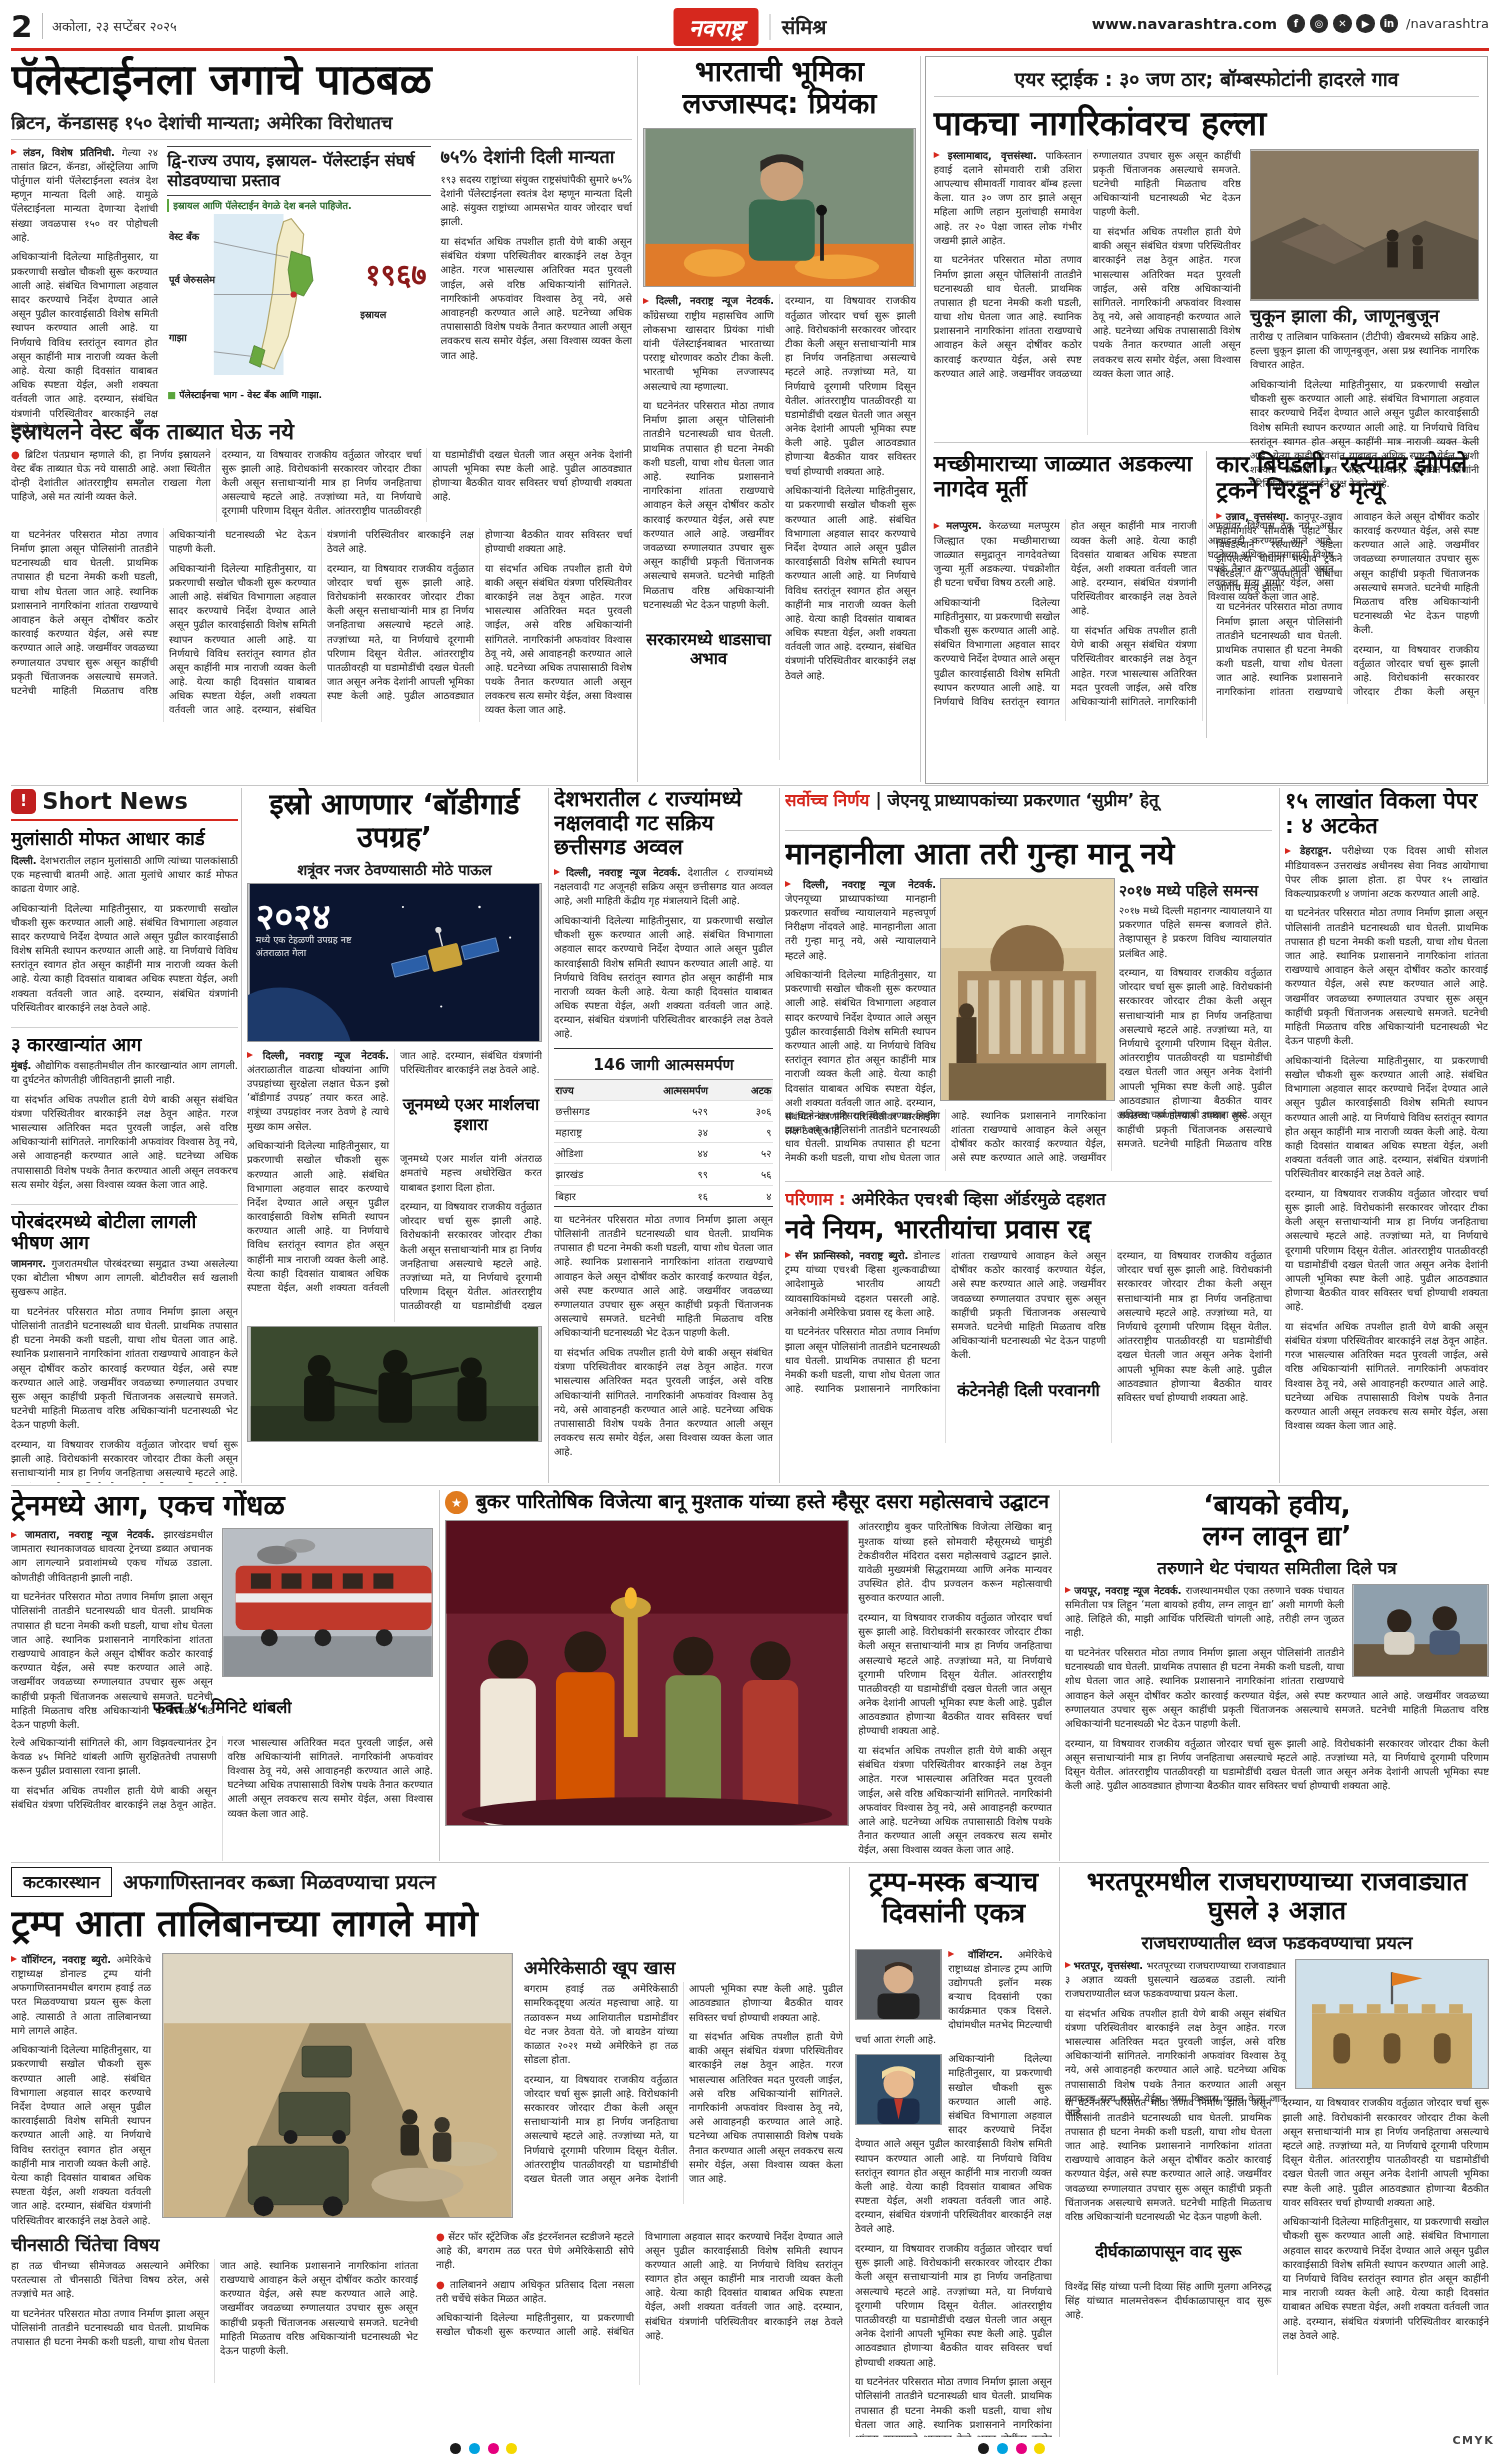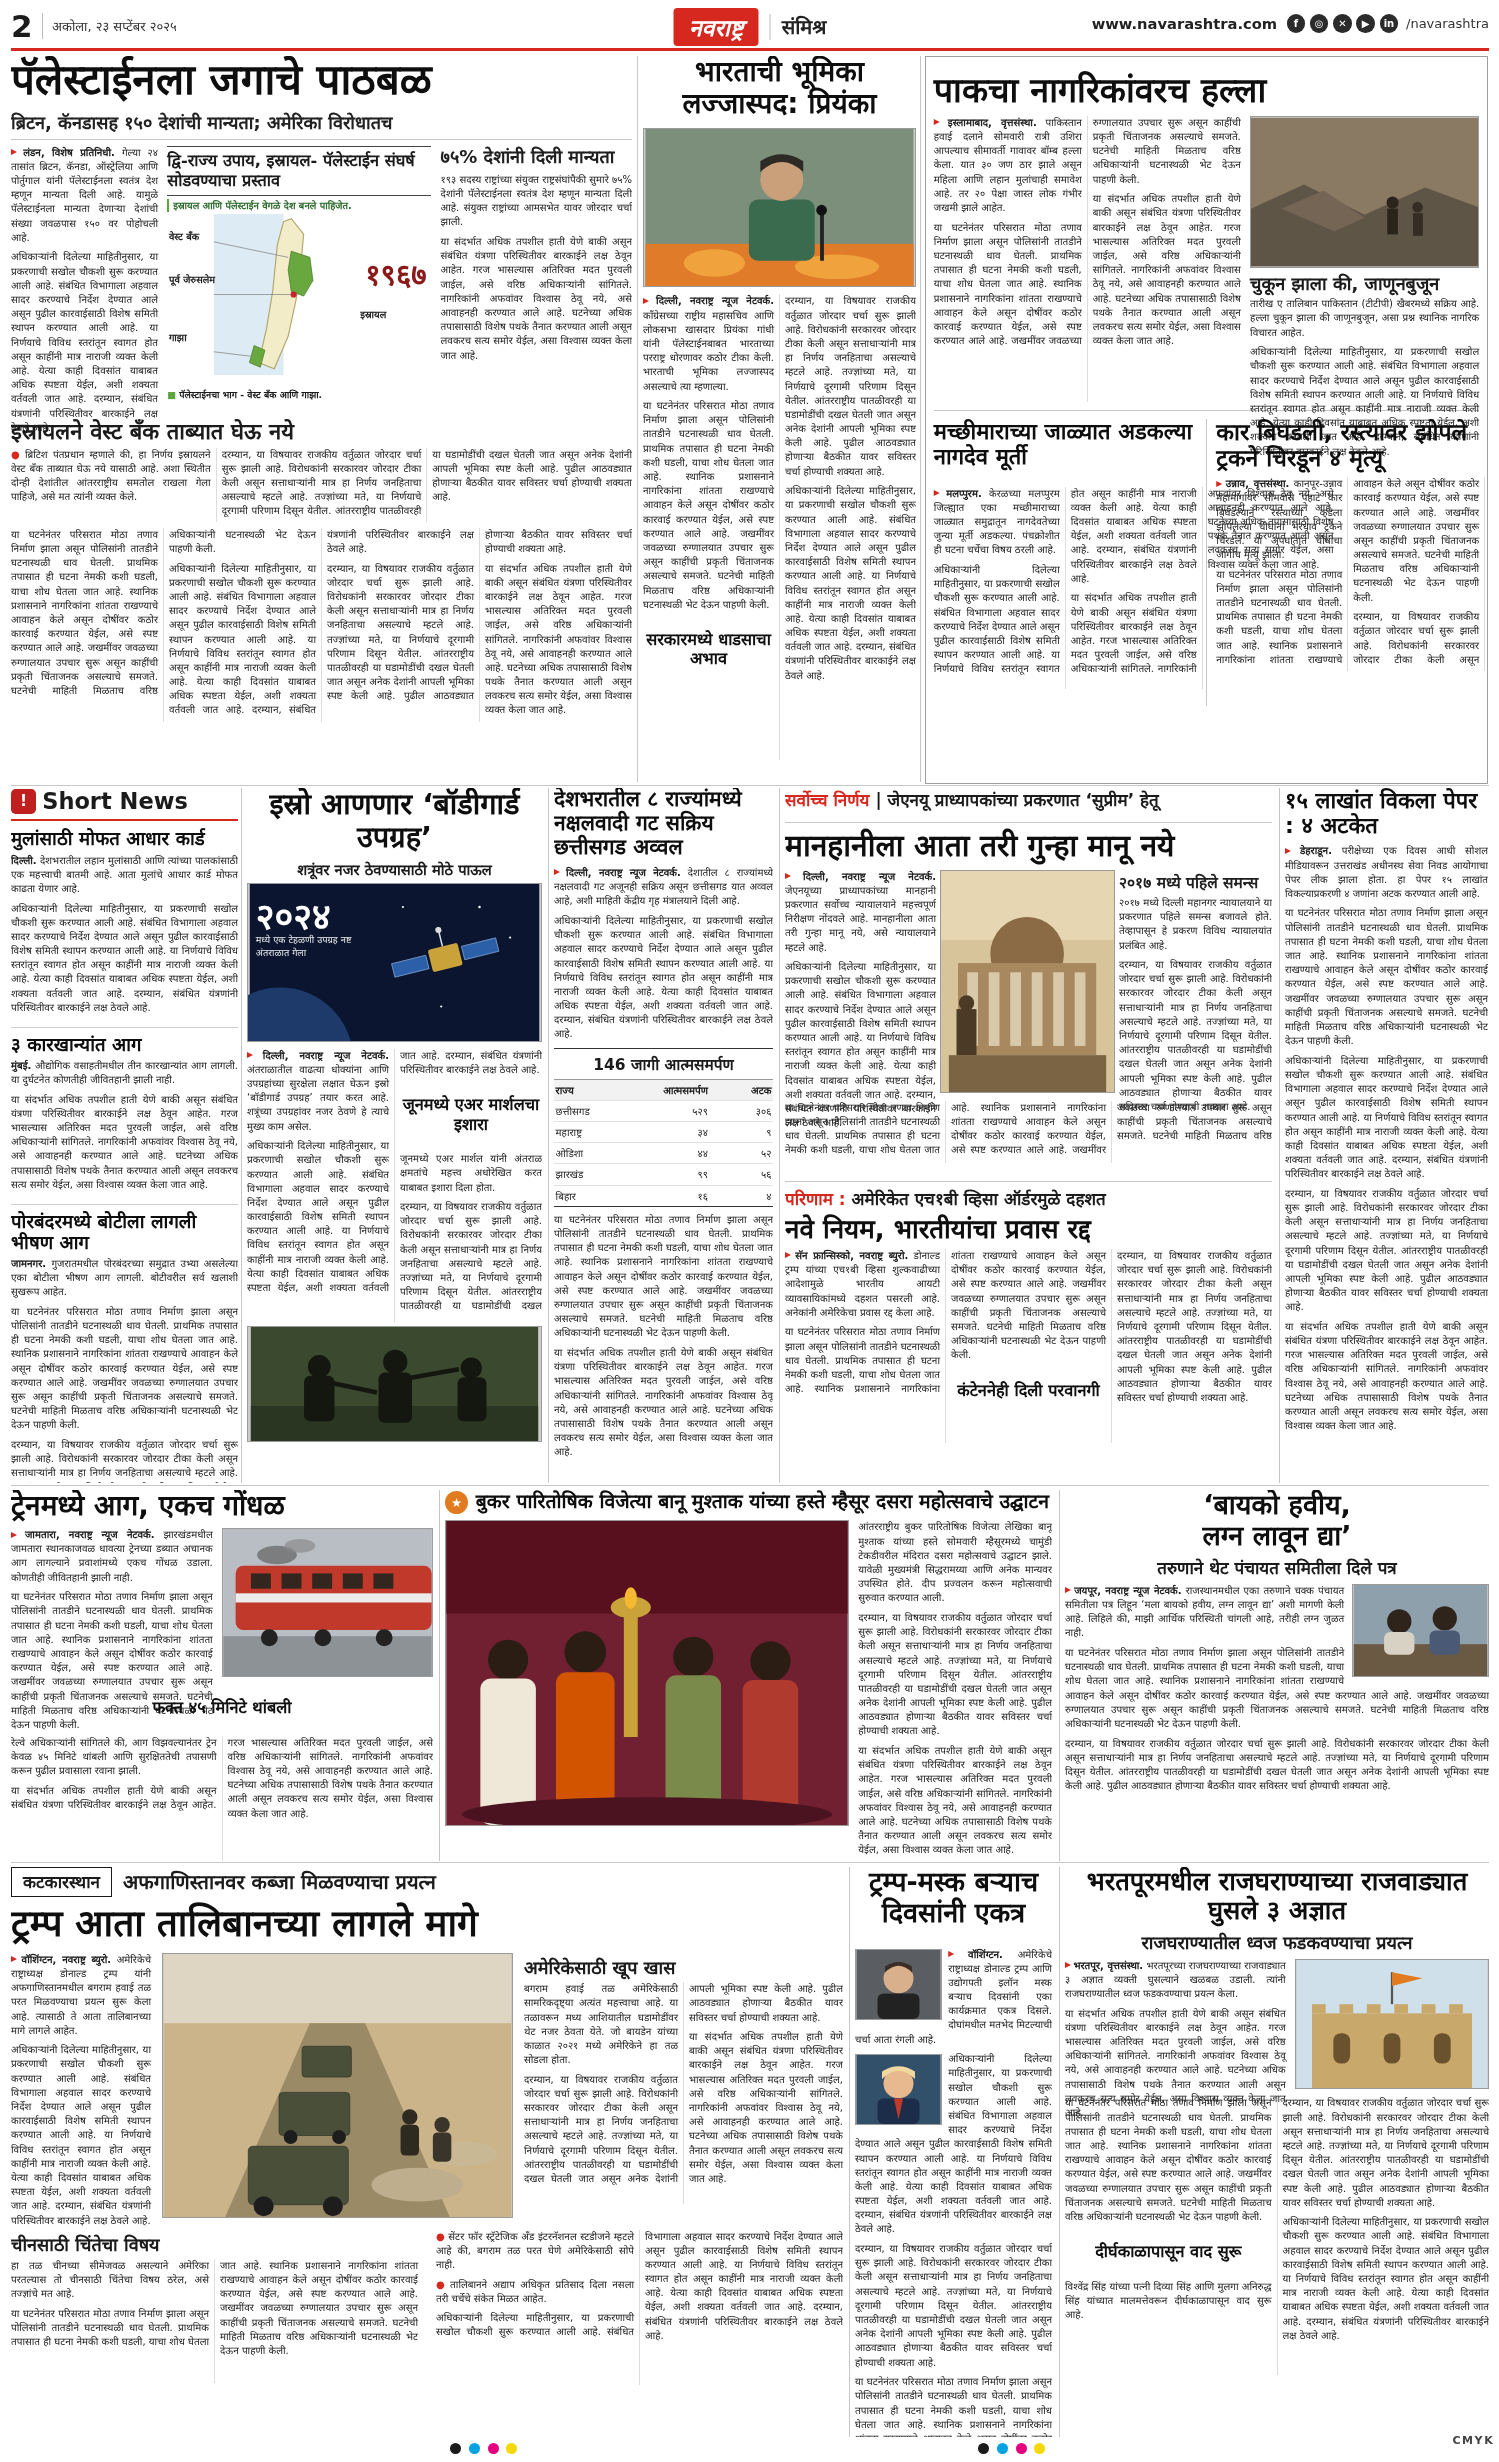--- a/index.html
+++ b/index.html
@@ -92,21 +92,21 @@
   .isro-ph2{height:116px;margin-top:4.7px}
   #naxal{left:554px;top:788px;width:219px;height:695px}
   #naxal .hl{font-size:21px;margin-bottom:6.2px}
   .nx-table{border-top:1.6px solid #333;border-bottom:1.6px solid #333;margin:6.2px 0}
   .nx-title{font-size:15.5px;font-weight:700;text-align:center;padding:3.9px 0;border-bottom:0.8px solid #999}
   .nx-row{display:flex;font-size:10px;padding:3.1px 1.6px;border-bottom:0.8px solid #e0e0e0}
   .nx-row span:first-child{flex:1.4;text-align:left}
   .nx-row span{flex:1;text-align:right}
   .nx-head{font-weight:700;background:#f2f2f2}
   #supreme{left:785px;top:788px;width:487px;height:388px}
-  .sup-kicker{font-size:17px;font-weight:700;border-bottom:0.8px solid #c6c6c6;padding-bottom:11px}
+  .sup-kicker{font-size:17px;font-weight:700;border-bottom:0.8px solid #c6c6c6;padding-bottom:19px}
   .red-k{color:#d6281e}
   #supreme .hl{font-size:30px;margin:6.2px 0}
   .sup-row{display:flex;gap:4px;height:225px}
   .sup-colA{width:151px}
   .sup-ph{width:175px;height:223px;flex:none}
   .sup-colB{flex:1}
   .sup-tail{margin-top:6.2px;height:62px}
   #h1b{left:785px;top:1187px;width:487px;height:296px}
   #h1b .hl{font-size:26px;margin:4.7px 0}
   #h1b .bt.c3{height:194px}
@@ -258,20 +258,21 @@
       <p><span class="arr">▶</span><span class="by">दिल्ली, नवराष्ट्र न्यूज नेटवर्क.</span> <span>काँग्रेसच्या राष्ट्रीय महासचिव आणि लोकसभा खासदार प्रियंका गांधी यांनी पॅलेस्टाईनबाबत भारताच्या परराष्ट्र धोरणावर कठोर टीका केली. भारताची भूमिका लज्जास्पद असल्याचे त्या म्हणाल्या.</span></p>
       <p>या घटनेनंतर परिसरात मोठा तणाव निर्माण झाला असून पोलिसांनी तातडीने घटनास्थळी धाव घेतली. प्राथमिक तपासात ही घटना नेमकी कशी घडली, याचा शोध घेतला जात आहे. स्थानिक प्रशासनाने नागरिकांना शांतता राखण्याचे आवाहन केले असून दोषींवर कठोर कारवाई करण्यात येईल, असे स्पष्ट करण्यात आले आहे. जखमींवर जवळच्या रुग्णालयात उपचार सुरू असून काहींची प्रकृती चिंताजनक असल्याचे समजते. घटनेची माहिती मिळताच वरिष्ठ अधिकाऱ्यांनी घटनास्थळी भेट देऊन पाहणी केली.</p>
       <div class="inset">सरकारमध्ये धाडसाचा अभाव</div>
       <p>दरम्यान, या विषयावर राजकीय वर्तुळात जोरदार चर्चा सुरू झाली आहे. विरोधकांनी सरकारवर जोरदार टीका केली असून सत्ताधाऱ्यांनी मात्र हा निर्णय जनहिताचा असल्याचे म्हटले आहे. तज्ज्ञांच्या मते, या निर्णयाचे दूरगामी परिणाम दिसून येतील. आंतरराष्ट्रीय पातळीवरही या घडामोडींची दखल घेतली जात असून अनेक देशांनी आपली भूमिका स्पष्ट केली आहे. पुढील आठवड्यात होणाऱ्या बैठकीत यावर सविस्तर चर्चा होण्याची शक्यता आहे.</p>
       <p>अधिकाऱ्यांनी दिलेल्या माहितीनुसार, या प्रकरणाची सखोल चौकशी सुरू करण्यात आली आहे. संबंधित विभागाला अहवाल सादर करण्याचे निर्देश देण्यात आले असून पुढील कारवाईसाठी विशेष समिती स्थापन करण्यात आली आहे. या निर्णयाचे विविध स्तरांतून स्वागत होत असून काहींनी मात्र नाराजी व्यक्त केली आहे. येत्या काही दिवसांत याबाबत अधिक स्पष्टता येईल, अशी शक्यता वर्तवली जात आहे. दरम्यान, संबंधित यंत्रणांनी परिस्थितीवर बारकाईने लक्ष ठेवले आहे.</p>
     </div>
   </section>
 
   <section id="rightbox">
     <div id="airstrike">
+      <div class="as-kicker">एयर स्ट्राईक : ३० जण ठार; बॉम्बस्फोटांनी हादरले गाव</div>
       <div class="hl">पाकचा नागरिकांवरच हल्ला</div>
       <div class="as-row">
         <div class="as-left bt c2">
           <p><span class="arr">▶</span><span class="by">इस्लामाबाद, वृत्तसंस्था.</span> <span>पाकिस्तान हवाई दलाने सोमवारी रात्री उशिरा आपल्याच सीमावर्ती गावावर बॉम्ब हल्ला केला. यात ३० जण ठार झाले असून महिला आणि लहान मुलांचाही समावेश आहे. तर २० पेक्षा जास्त लोक गंभीर जखमी झाले आहेत.</span></p>
           <p>या घटनेनंतर परिसरात मोठा तणाव निर्माण झाला असून पोलिसांनी तातडीने घटनास्थळी धाव घेतली. प्राथमिक तपासात ही घटना नेमकी कशी घडली, याचा शोध घेतला जात आहे. स्थानिक प्रशासनाने नागरिकांना शांतता राखण्याचे आवाहन केले असून दोषींवर कठोर कारवाई करण्यात येईल, असे स्पष्ट करण्यात आले आहे. जखमींवर जवळच्या रुग्णालयात उपचार सुरू असून काहींची प्रकृती चिंताजनक असल्याचे समजते. घटनेची माहिती मिळताच वरिष्ठ अधिकाऱ्यांनी घटनास्थळी भेट देऊन पाहणी केली.</p>
           <p>या संदर्भात अधिक तपशील हाती येणे बाकी असून संबंधित यंत्रणा परिस्थितीवर बारकाईने लक्ष ठेवून आहेत. गरज भासल्यास अतिरिक्त मदत पुरवली जाईल, असे वरिष्ठ अधिकाऱ्यांनी सांगितले. नागरिकांनी अफवांवर विश्वास ठेवू नये, असे आवाहनही करण्यात आले आहे. घटनेच्या अधिक तपासासाठी विशेष पथके तैनात करण्यात आली असून लवकरच सत्य समोर येईल, असा विश्वास व्यक्त केला जात आहे.</p>
         </div>
         <div class="as-right">
           <div class="ph">
             <svg viewBox="0 0 300 196">

